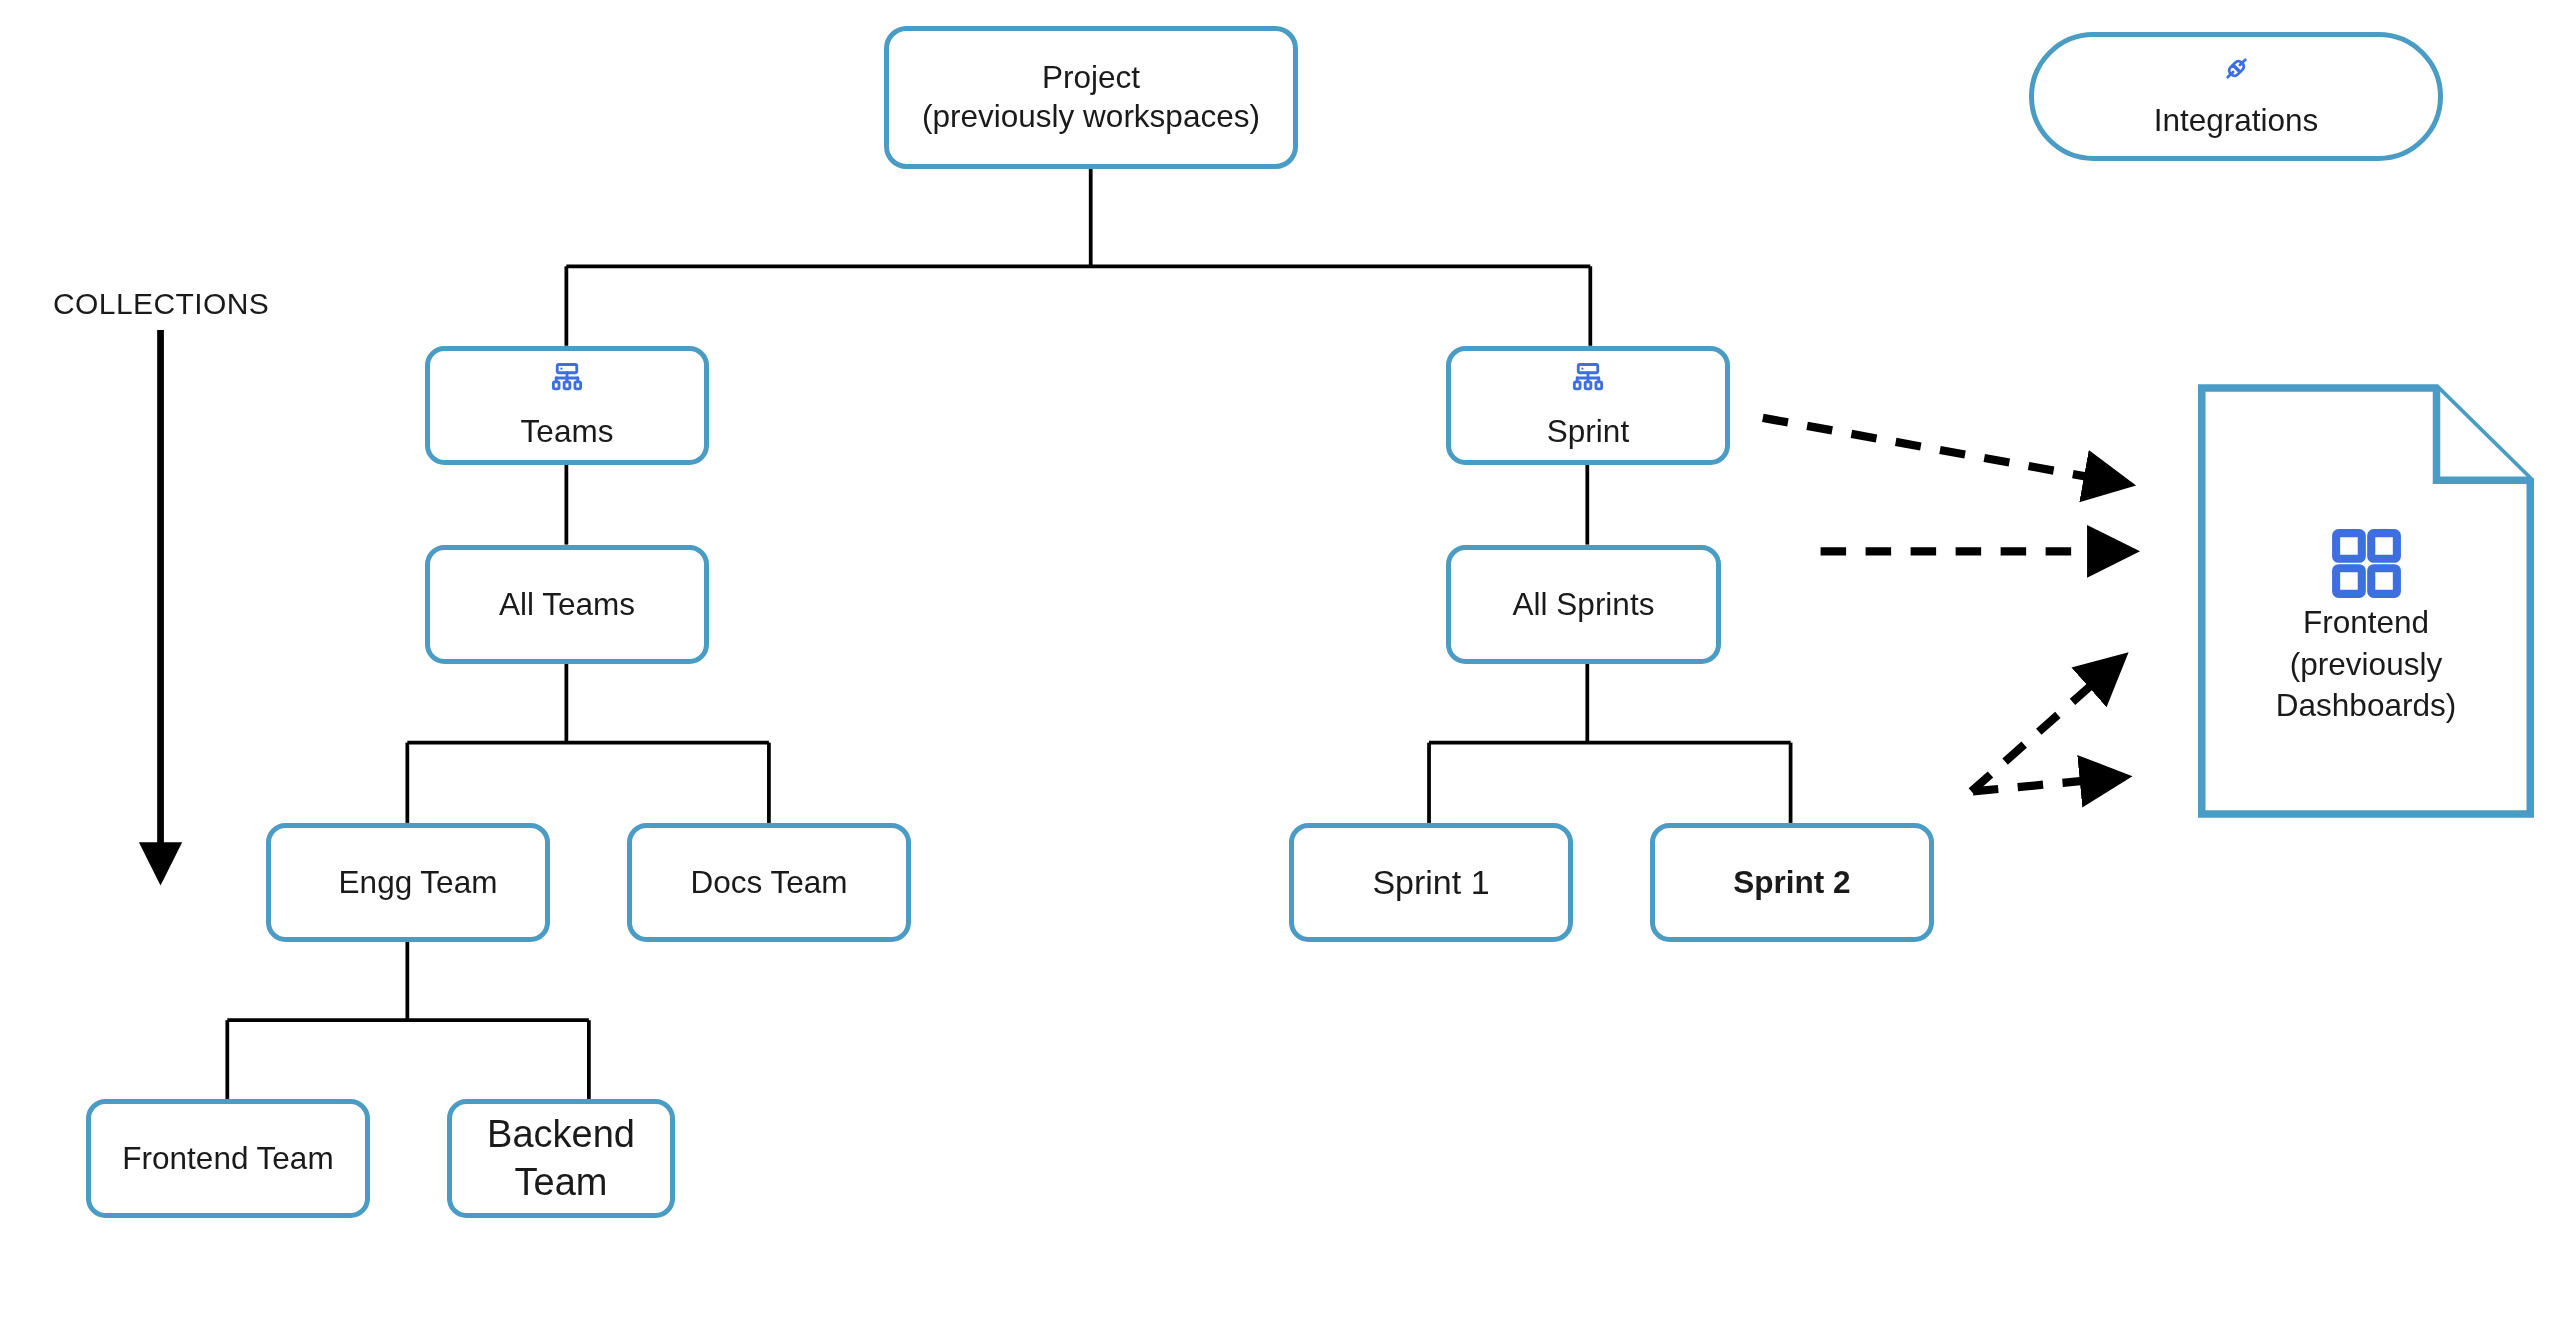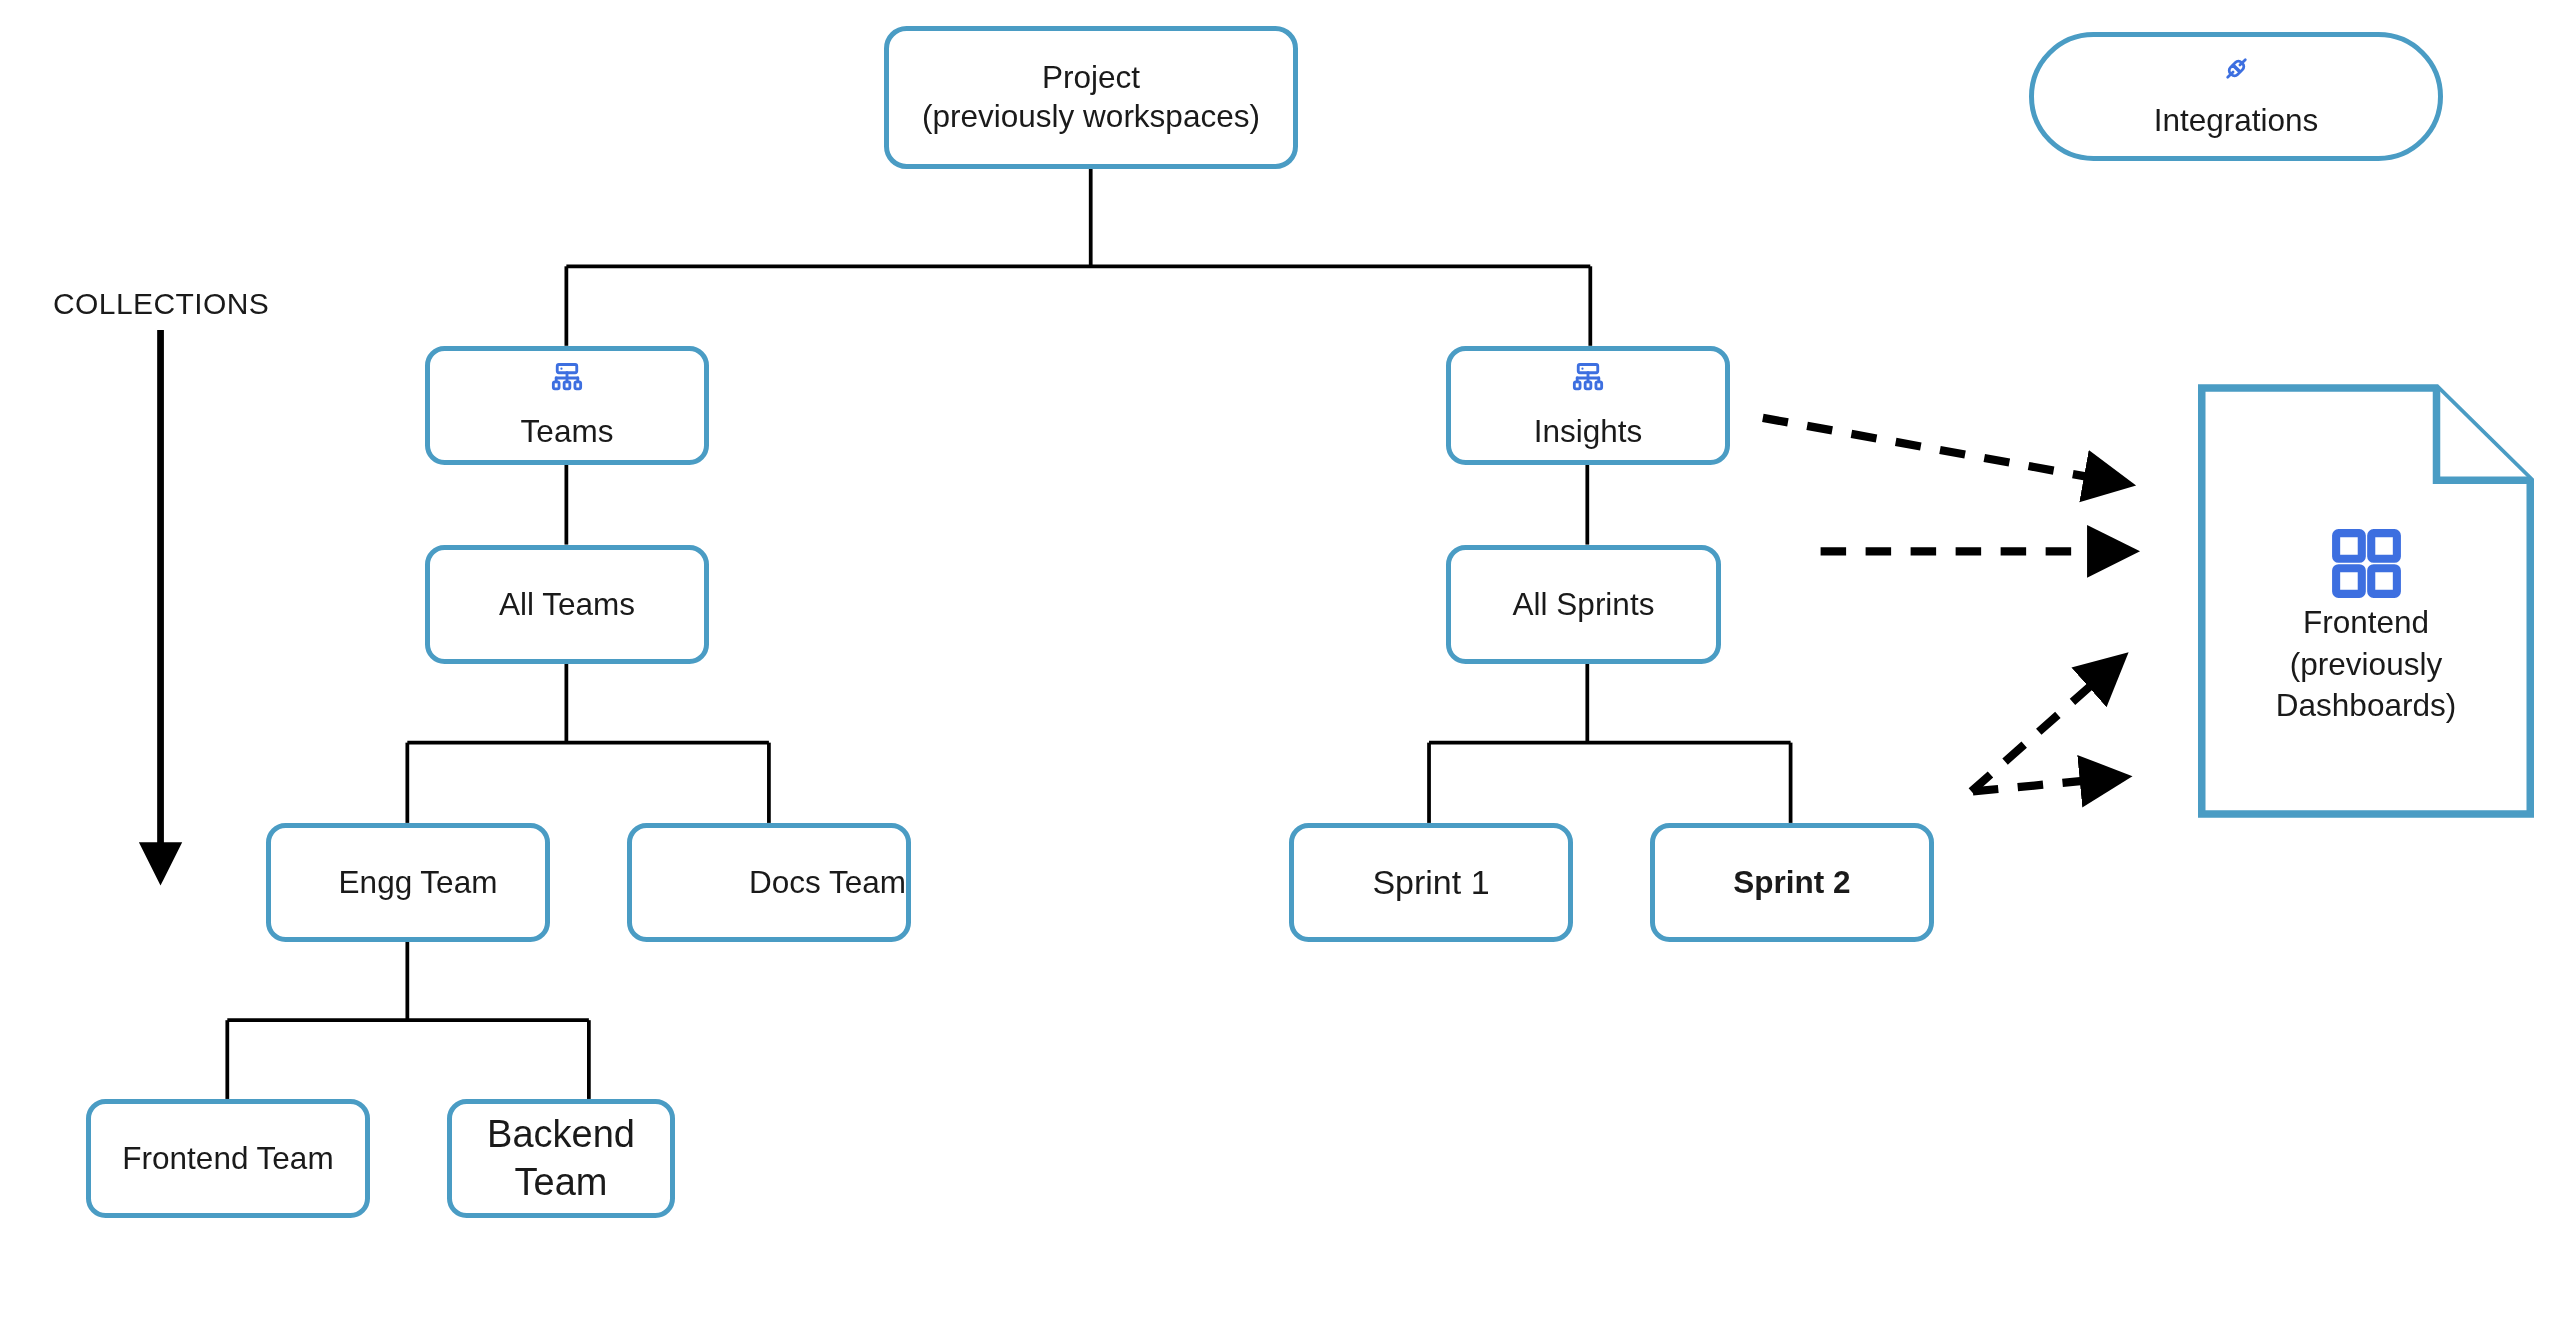--- a/index.html
+++ b/index.html
@@ -46,21 +46,21 @@
   .node.with-icon {
     flex-direction: column;
     gap: 16px;
   }
   .n-project { left: 884px; top: 25.5px; width: 414px; height: 143px; font-size: 31.5px; border-radius: 22.5px; }
   .n-teams   { left: 425px;  top: 346px; width: 284px; height: 119px; font-size: 31.5px; }
   .n-sprints { left: 1446px; top: 346px; width: 284px; height: 119px; font-size: 31.5px; }
   .n-allteams   { left: 425px;  top: 545px; width: 284px; height: 119px; font-size: 31.5px; }
   .n-allsprints { left: 1446px; top: 545px; width: 275px; height: 119px; font-size: 31.5px; }
   .n-engg  { left: 266px;  top: 823px; width: 284px; height: 119px; font-size: 31.5px; padding-left: 20px; }
-  .n-docs  { left: 627px;  top: 823px; width: 284px; height: 119px; font-size: 31.5px; justify-content: flex-end; }
+  .n-docs  { left: 627px;  top: 823px; width: 284px; height: 119px; font-size: 31.5px; }
   .n-sp1   { left: 1289px; top: 823px; width: 284px; height: 119px; font-size: 34px; }
   .n-sp2   { left: 1650px; top: 823px; width: 284px; height: 119px; font-size: 31.5px; font-weight: bold; }
   .n-frontend { left: 86px; top: 1099px; width: 284px; height: 119px; font-size: 31.5px; }
   .n-backend  { left: 447px; top: 1099px; width: 228px; height: 119px; font-size: 38px; }
 
   .n-integrations {
     left: 2029px; top: 31.5px; width: 414px; height: 129px;
     font-size: 31.5px; border-radius: 68px;
   }
 
@@ -204,21 +204,21 @@
         <path d="M12 8.5 L12 12"></path>
         <path d="M4.8 12 L19.2 12"></path>
         <path d="M4.8 12 L4.8 14.6"></path>
         <path d="M12 12 L12 14.6"></path>
         <path d="M19.2 12 L19.2 14.6"></path>
         <rect x="2.9" y="14.6" width="3.8" height="4.6" rx="1"></rect>
         <rect x="10.1" y="14.6" width="3.8" height="4.6" rx="1"></rect>
         <rect x="17.3" y="14.6" width="3.8" height="4.6" rx="1"></rect>
       </svg>
     </span>
-    <span class="node-label">Insights</span>
+    <span class="node-label">Sprint</span>
   </div>
 
   <div class="node n-allteams">
     <span class="node-label">All Teams</span>
   </div>
   <div class="node n-allsprints">
     <span class="node-label">All Sprints</span>
   </div>
 
   <div class="node n-engg">

